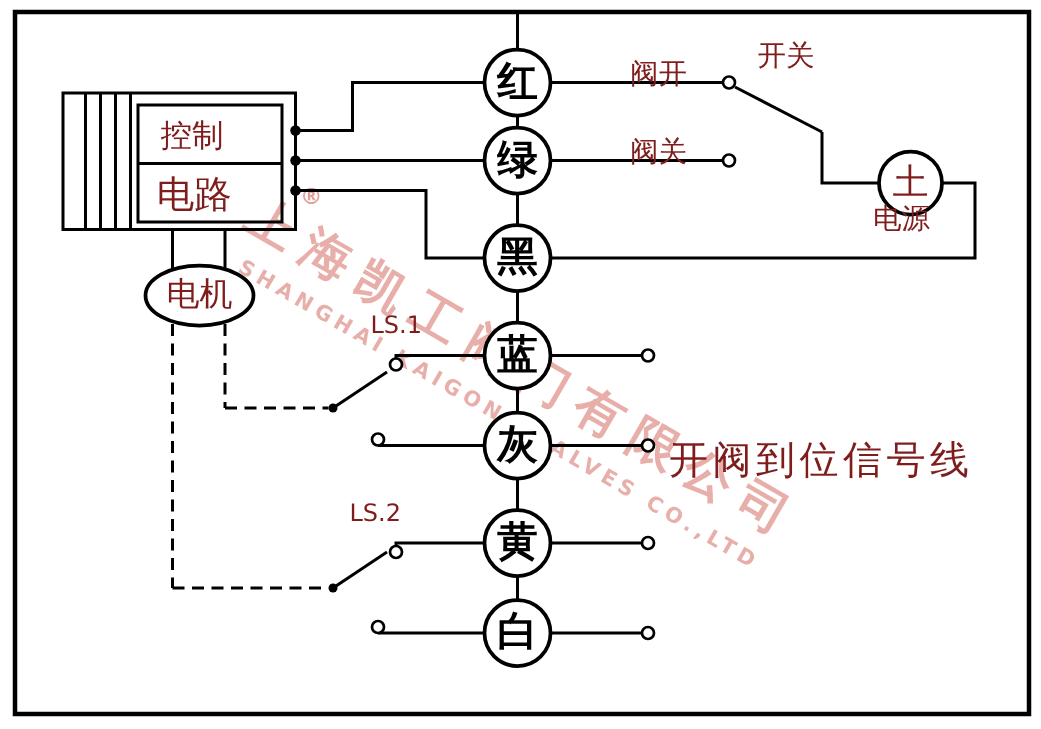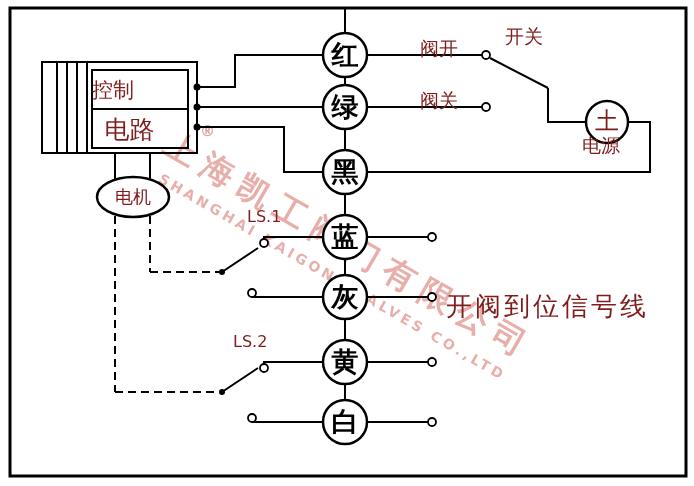--- a/index.html
+++ b/index.html
@@ -144,17 +144,17 @@
   <div class="wire-char" style="left:323px;top:400px">白</div>
 
   <div class="label f19" style="left:420px;top:36px">阀开</div>
   <div class="label f19" style="left:505px;top:24px">开关</div>
   <div class="label f19" style="left:420px;top:88px">阀关</div>
   <div class="label" style="left:586px;top:100px;width:42px;height:42px;line-height:42px;text-align:center;font-size:24px">土</div>
   <div class="label f19" style="left:582px;top:133px">电源</div>
   <div class="label f16" style="left:247px;top:207px">LS.1</div>
   <div class="label f16" style="left:233px;top:332px">LS.2</div>
   <div class="label f26" style="left:446px;top:257px">开阀到位信号线</div>
-  <div class="label" style="left:92px;top:72px;width:72px;height:37px;line-height:37px;text-align:left;font-size:21px">控制</div>
+  <div class="label" style="left:92px;top:72px;width:72px;height:37px;line-height:37px;text-align:center;font-size:21px">控制</div>
   <div class="label" style="left:86px;top:111px;width:87px;height:37px;line-height:37px;text-align:center;font-size:25px">电路</div>
-  <div class="label" style="left:97px;top:177px;width:72px;height:40px;line-height:40px;text-align:center;font-size:18px">电机</div>
+  <div class="label" style="left:97px;top:177px;width:72px;height:40px;line-height:40px;text-align:center;font-size:22px">电机</div>
 
 </div>
 
 </body></html>

